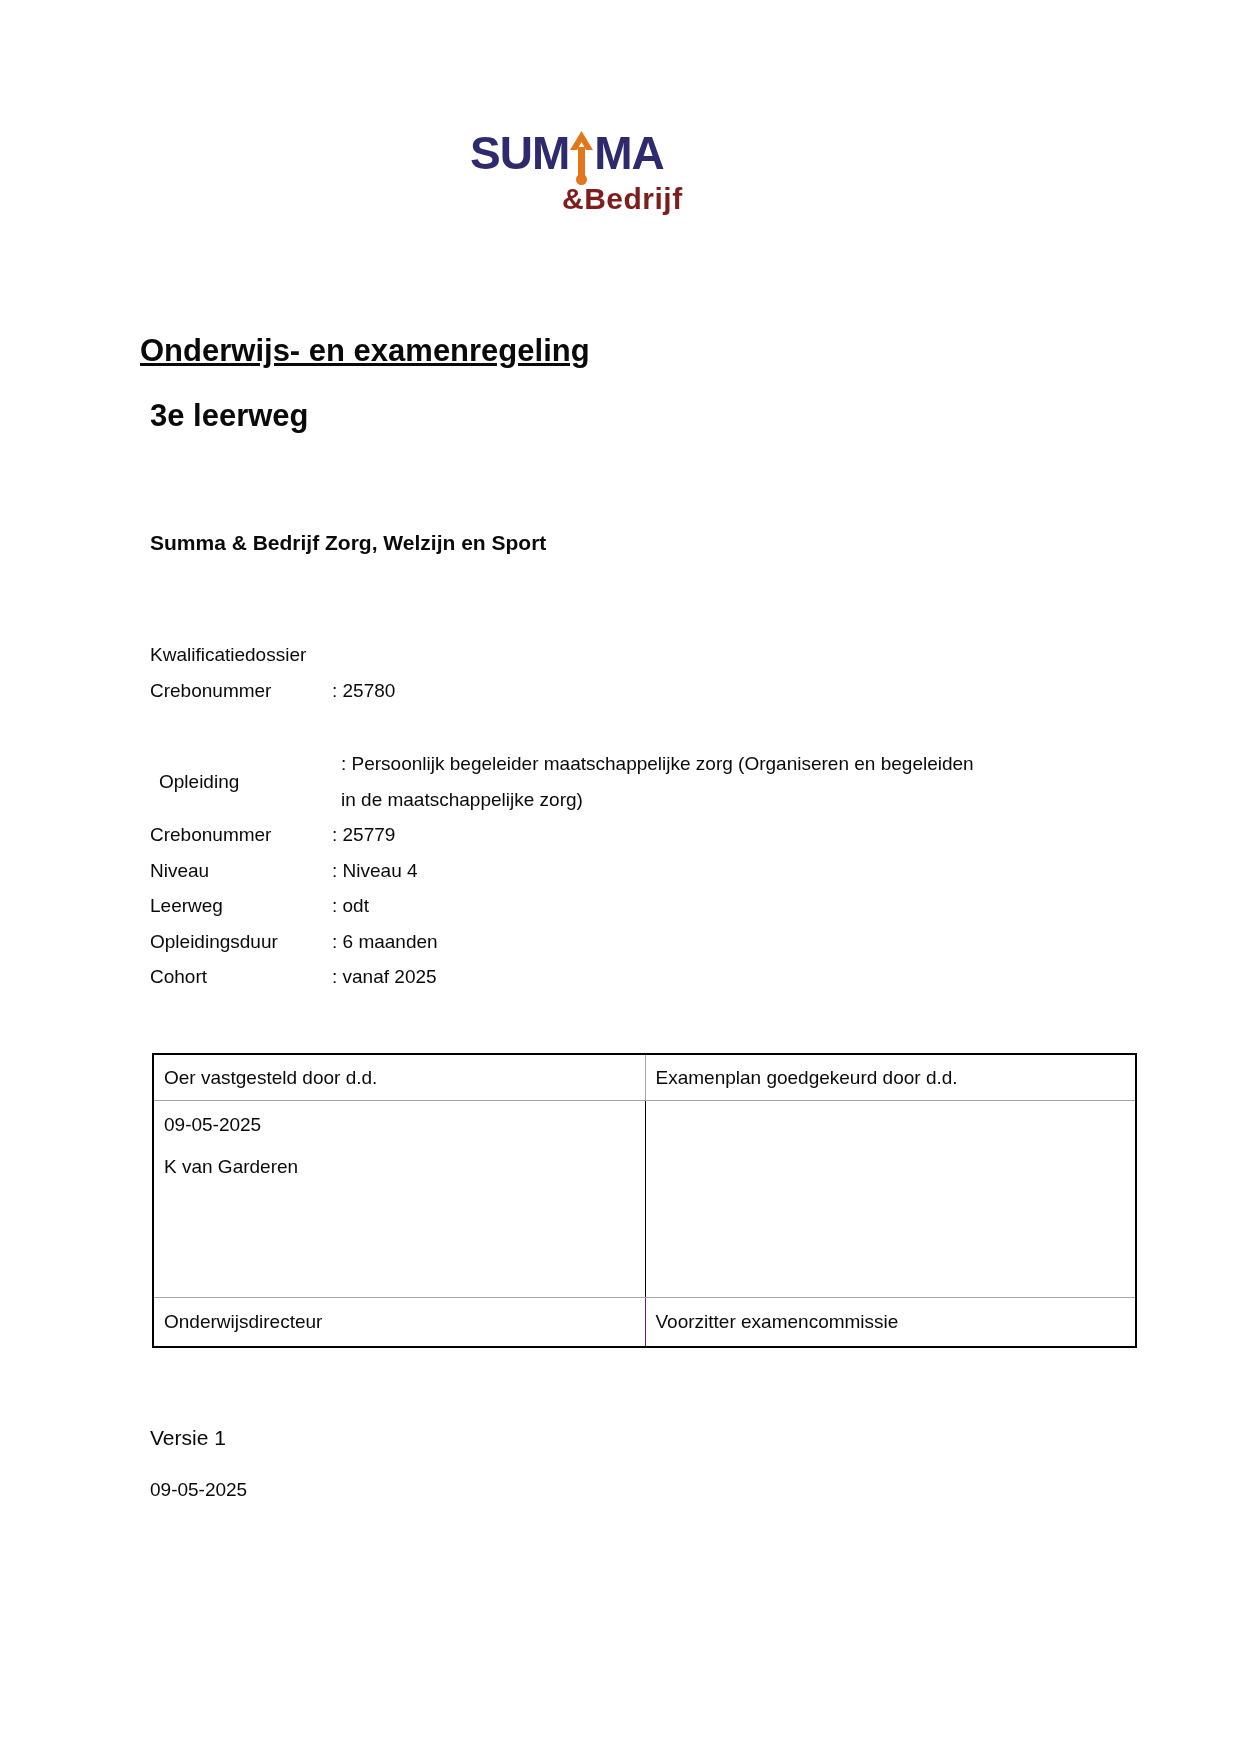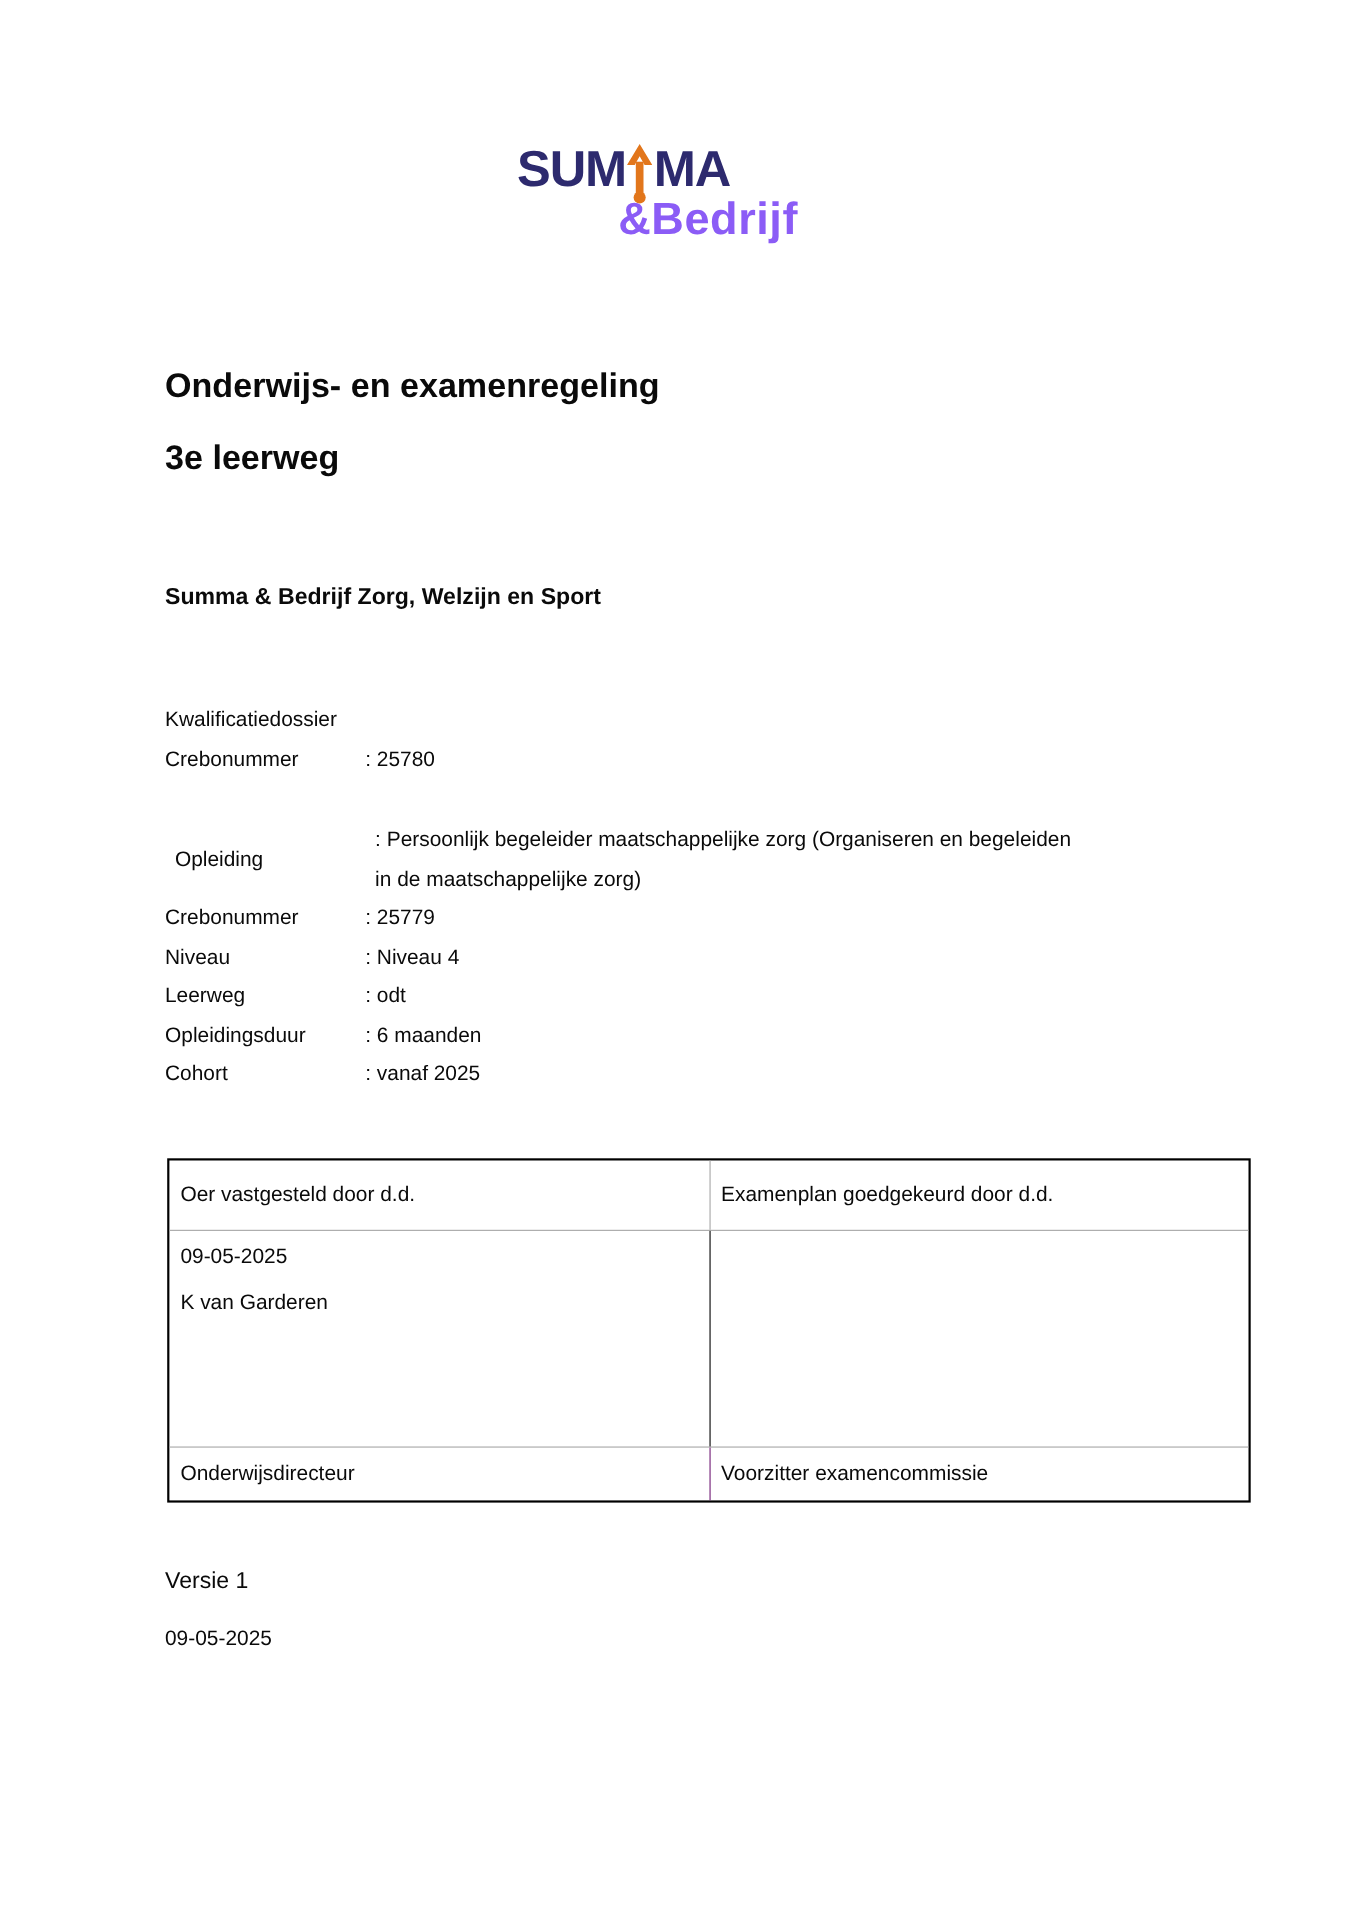--- a/index.html
+++ b/index.html
@@ -36,34 +36,35 @@
   .logo-arrow {
     width: 23px;
     height: 55px;
     margin: 3px 1px 0 1px;
     flex: none;
   }
   .logo-sub {
     position: absolute;
     left: 92px;
     top: 52px;
-    color: #8b5cf6;
-    font-weight: bold;
-    font-size: 41px;
+    color: #7f1d1d;
+    font-weight: bold;
+    font-size: 30px;
     line-height: 38px;
     letter-spacing: 0.5px;
   }
 
   
   .title-line1 {
     position: absolute;
-    left: 150px;
+    left: 140px;
     top: 333px;
     font-size: 31px;
     font-weight: bold;
+    text-decoration: underline;
   }
   .title-line2 {
     position: absolute;
     left: 150px;
     top: 398px;
     font-size: 31px;
     font-weight: bold;
   }
   .subtitle {
     position: absolute;
@@ -97,21 +98,21 @@
     border: 2px solid #000000;
     box-sizing: border-box;
     font-size: 19px;
   }
   .tr { display: flex; box-sizing: border-box; }
   .td {
     width: 50%;
     box-sizing: border-box;
     padding: 0 10px;
   }
-  .tr-header { height: 64px; border-bottom: 1px solid #a6a6a6; }
+  .tr-header { height: 46px; border-bottom: 1px solid #a6a6a6; }
   .tr-header .td { display: flex; align-items: center; }
   .tr-header .td-right { border-left: 1px solid #a6a6a6; }
   .tr-body { height: 197px; border-bottom: 1px solid #a6a6a6; }
   .tr-body .td { padding-top: 13px; }
   .tr-body .td-right { border-left: 1px solid #000000; }
   .tr-footer { height: 48px; }
   .tr-footer .td { display: flex; align-items: center; }
   .tr-footer .td-right { border-left: 1px solid #701a75; }
   .body-line2 { margin-top: 20px; }
 

